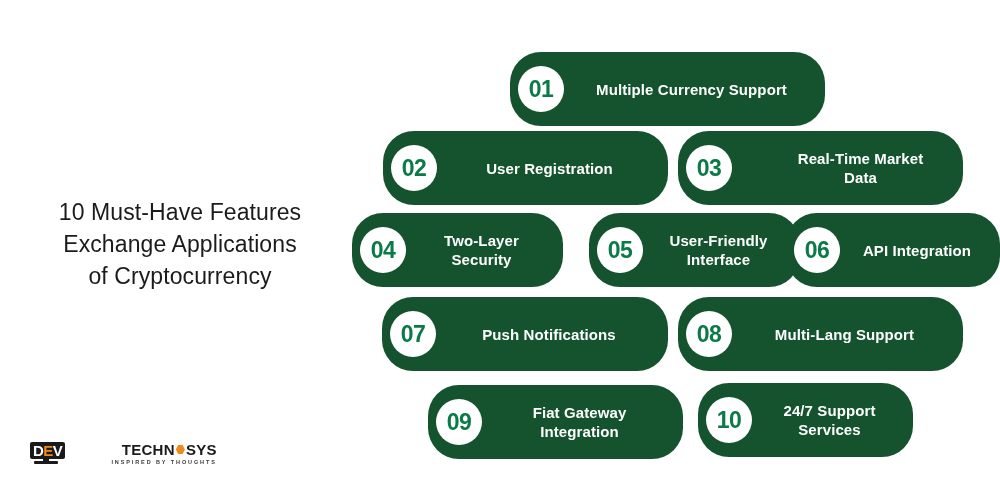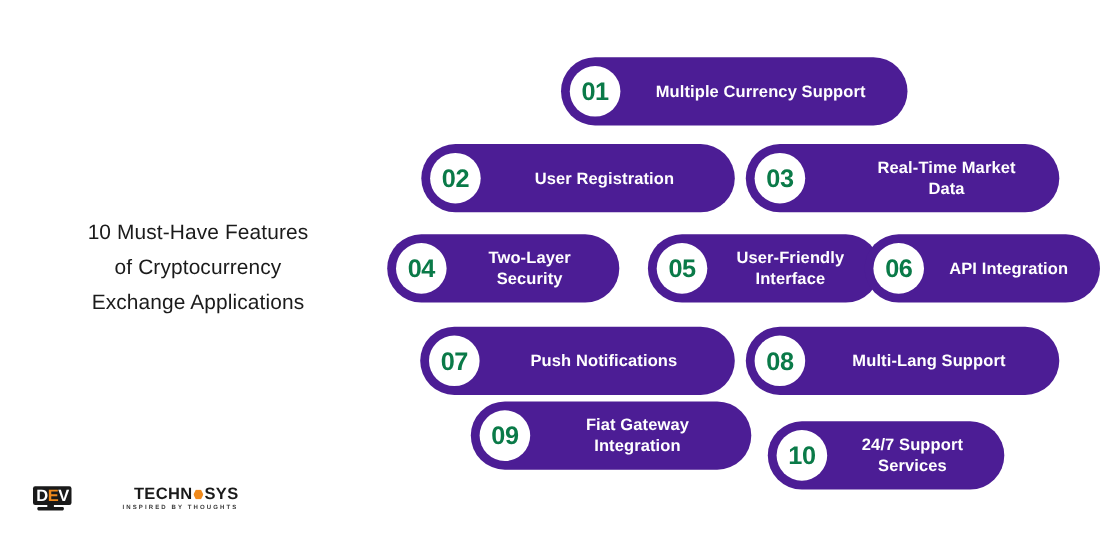--- a/index.html
+++ b/index.html
@@ -19,34 +19,34 @@
   
   .title-block {
     position: absolute;
     left: 20px;
     top: 196px;
     width: 320px;
     text-align: center;
   }
   .title-line {
     font-family: "Liberation Sans", sans-serif;
-    font-size: 19px;
+    font-size: 23px;
     line-height: 32px;
     font-weight: 400;
     color: #1b1b1b;
     letter-spacing: 0.1px;
     white-space: nowrap;
   }
 
   
   .pill {
     position: absolute;
-    height: 62px;
+    height: 74px;
     border-radius: 31px;
-    background: #4c1d95;
+    background: #14532d;
     display: flex;
     align-items: center;
     box-sizing: border-box;
   }
   .pill-badge {
     width: 46px;
     height: 46px;
     min-width: 46px;
     border-radius: 50%;
     background: #ffffff;
@@ -147,22 +147,22 @@
     width: 6px;
     height: 4px;
     background: #1a1a1a;
   }
 </style>
 </head>
 <body>
 
 <div class="title-block">
   <div class="title-line">10 Must-Have Features</div>
+  <div class="title-line">Exchange Applications</div>
   <div class="title-line">of Cryptocurrency</div>
-  <div class="title-line">Exchange Applications</div>
 </div>
 
 <div class="pill" style="left:510px; top:52px; width:315px;">
   <div class="pill-badge">
     <span class="pill-num">01</span>
   </div>
   <div class="pill-label">
     <span>Multiple Currency Support</span>
   </div>
 </div>
@@ -226,21 +226,21 @@
 
 <div class="pill" style="left:678px; top:297px; width:285px;">
   <div class="pill-badge">
     <span class="pill-num">08</span>
   </div>
   <div class="pill-label">
     <span>Multi-Lang Support</span>
   </div>
 </div>
 
-<div class="pill" style="left:428px; top:365px; width:255px;">
+<div class="pill" style="left:428px; top:385px; width:255px;">
   <div class="pill-badge">
     <span class="pill-num">09</span>
   </div>
   <div class="pill-label">
     <span>Fiat Gateway</span>
     <span class="l2">Integration</span>
   </div>
 </div>
 
 <div class="pill" style="left:698px; top:383px; width:215px;">

